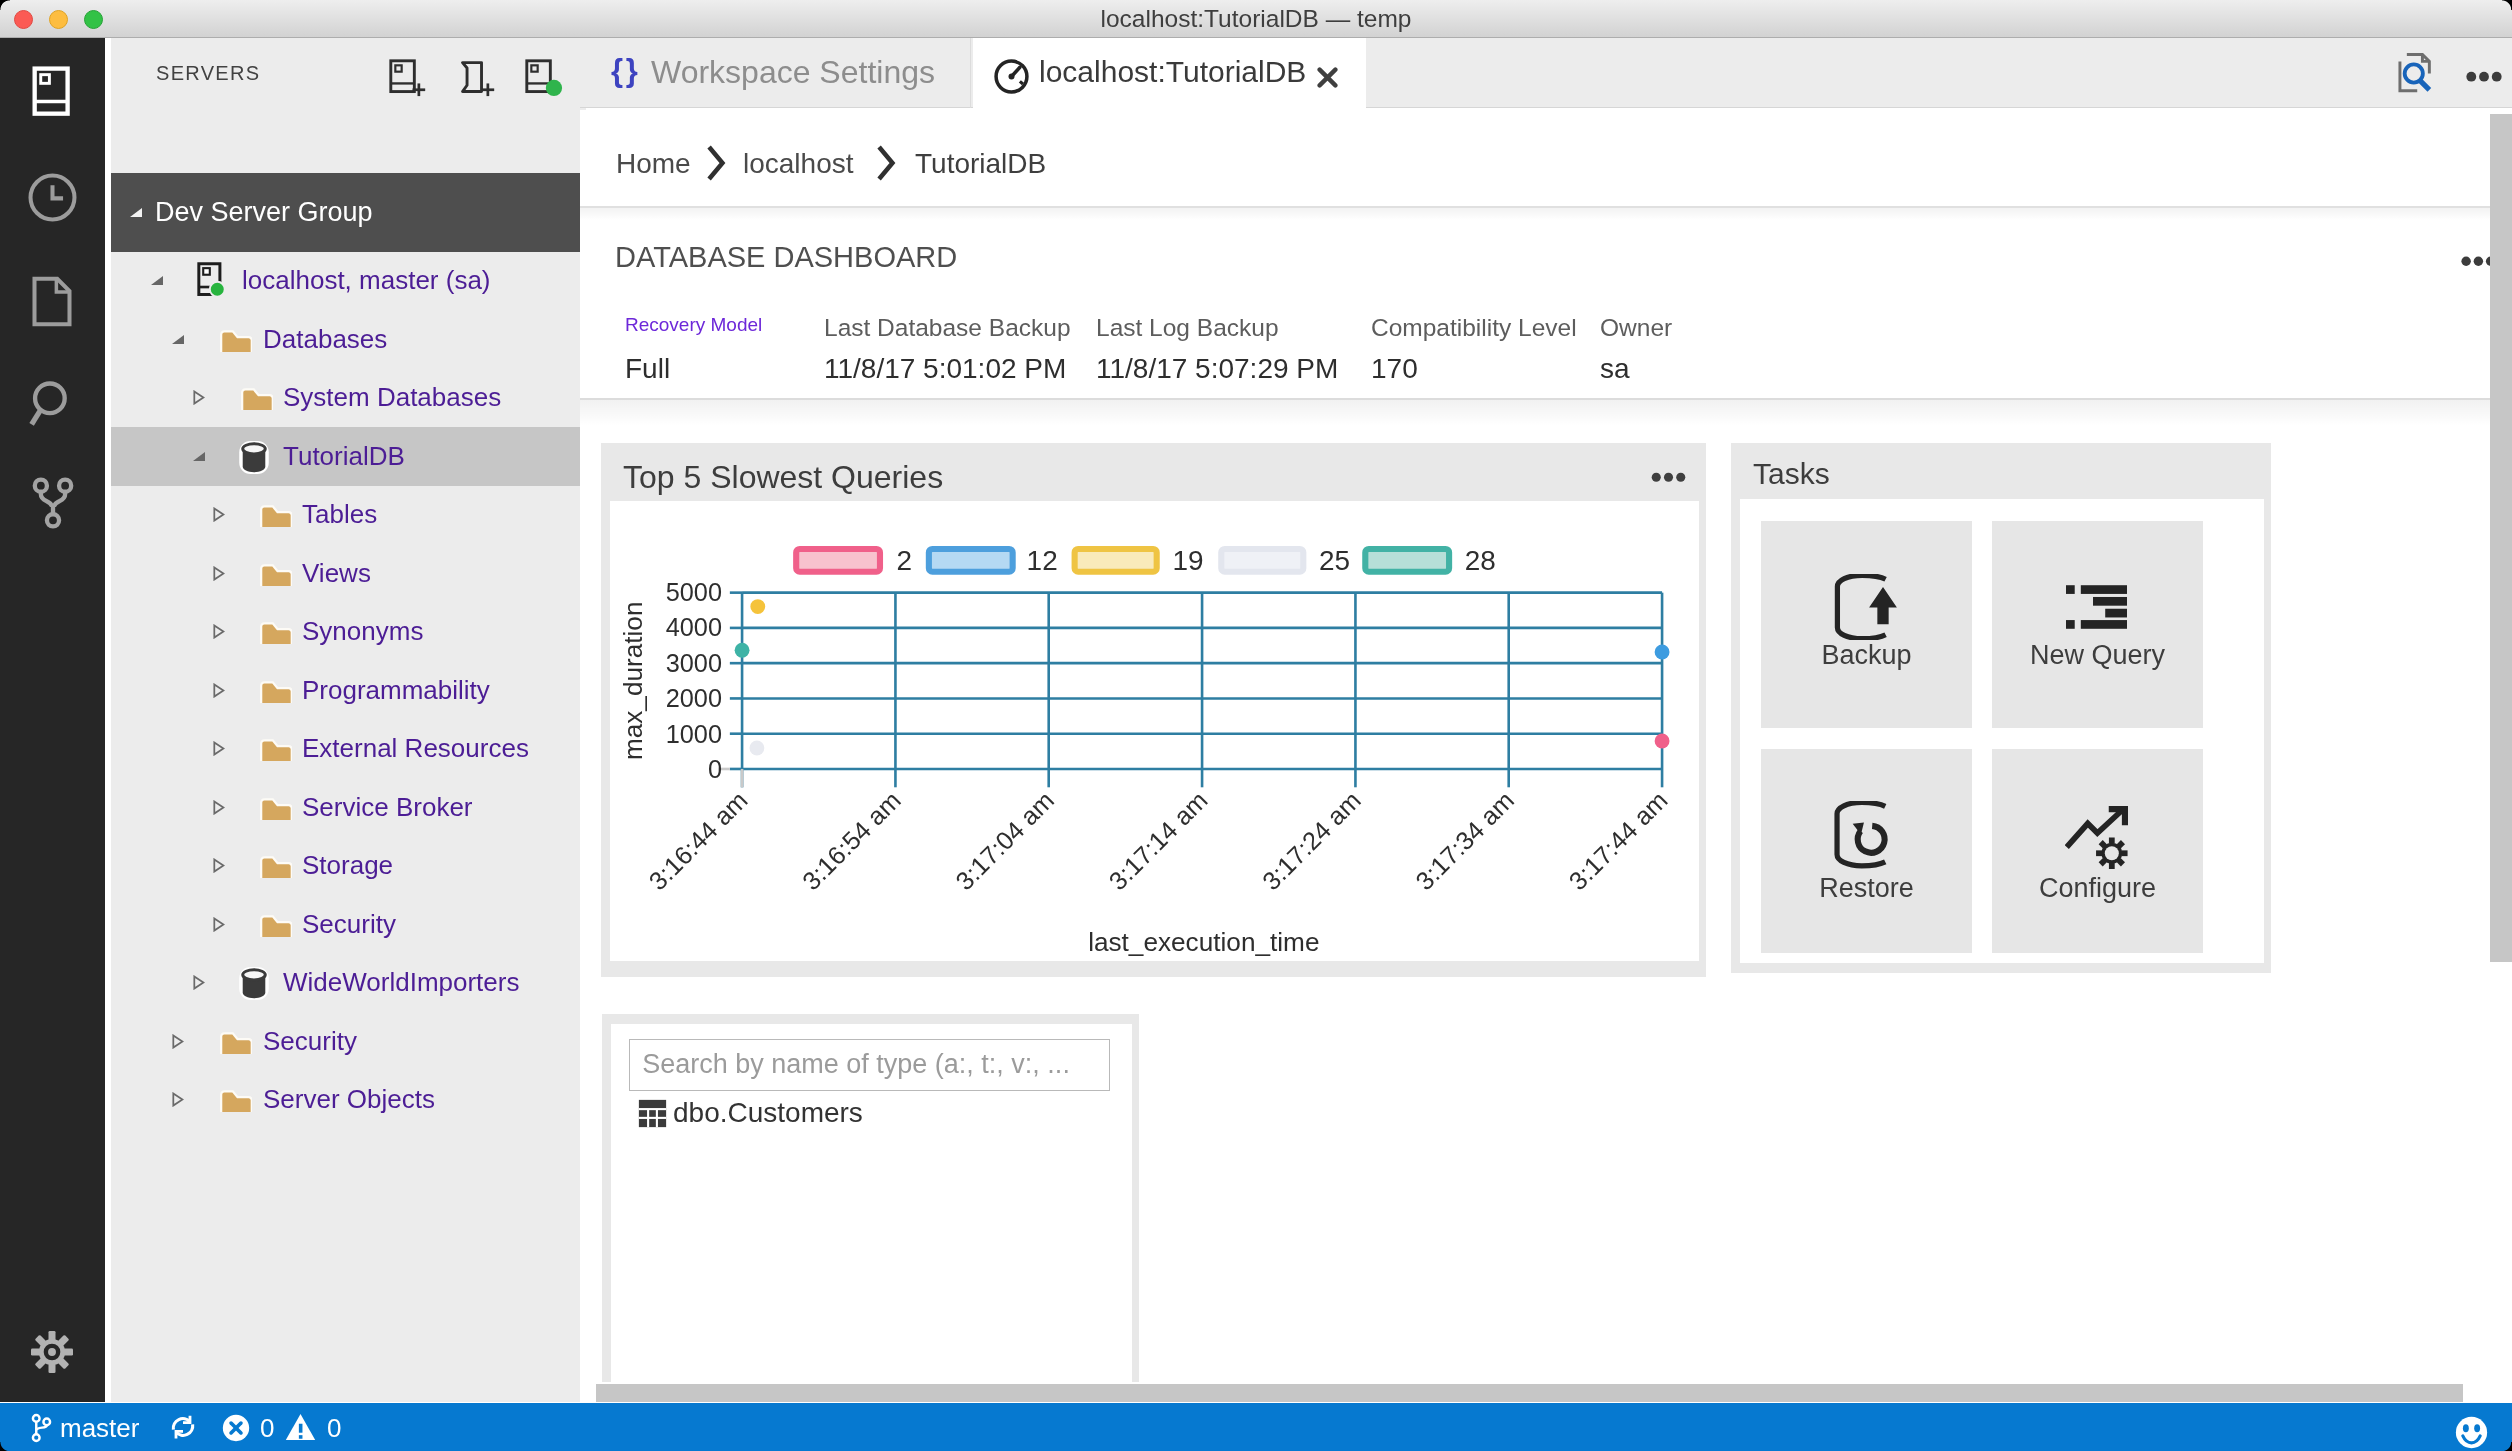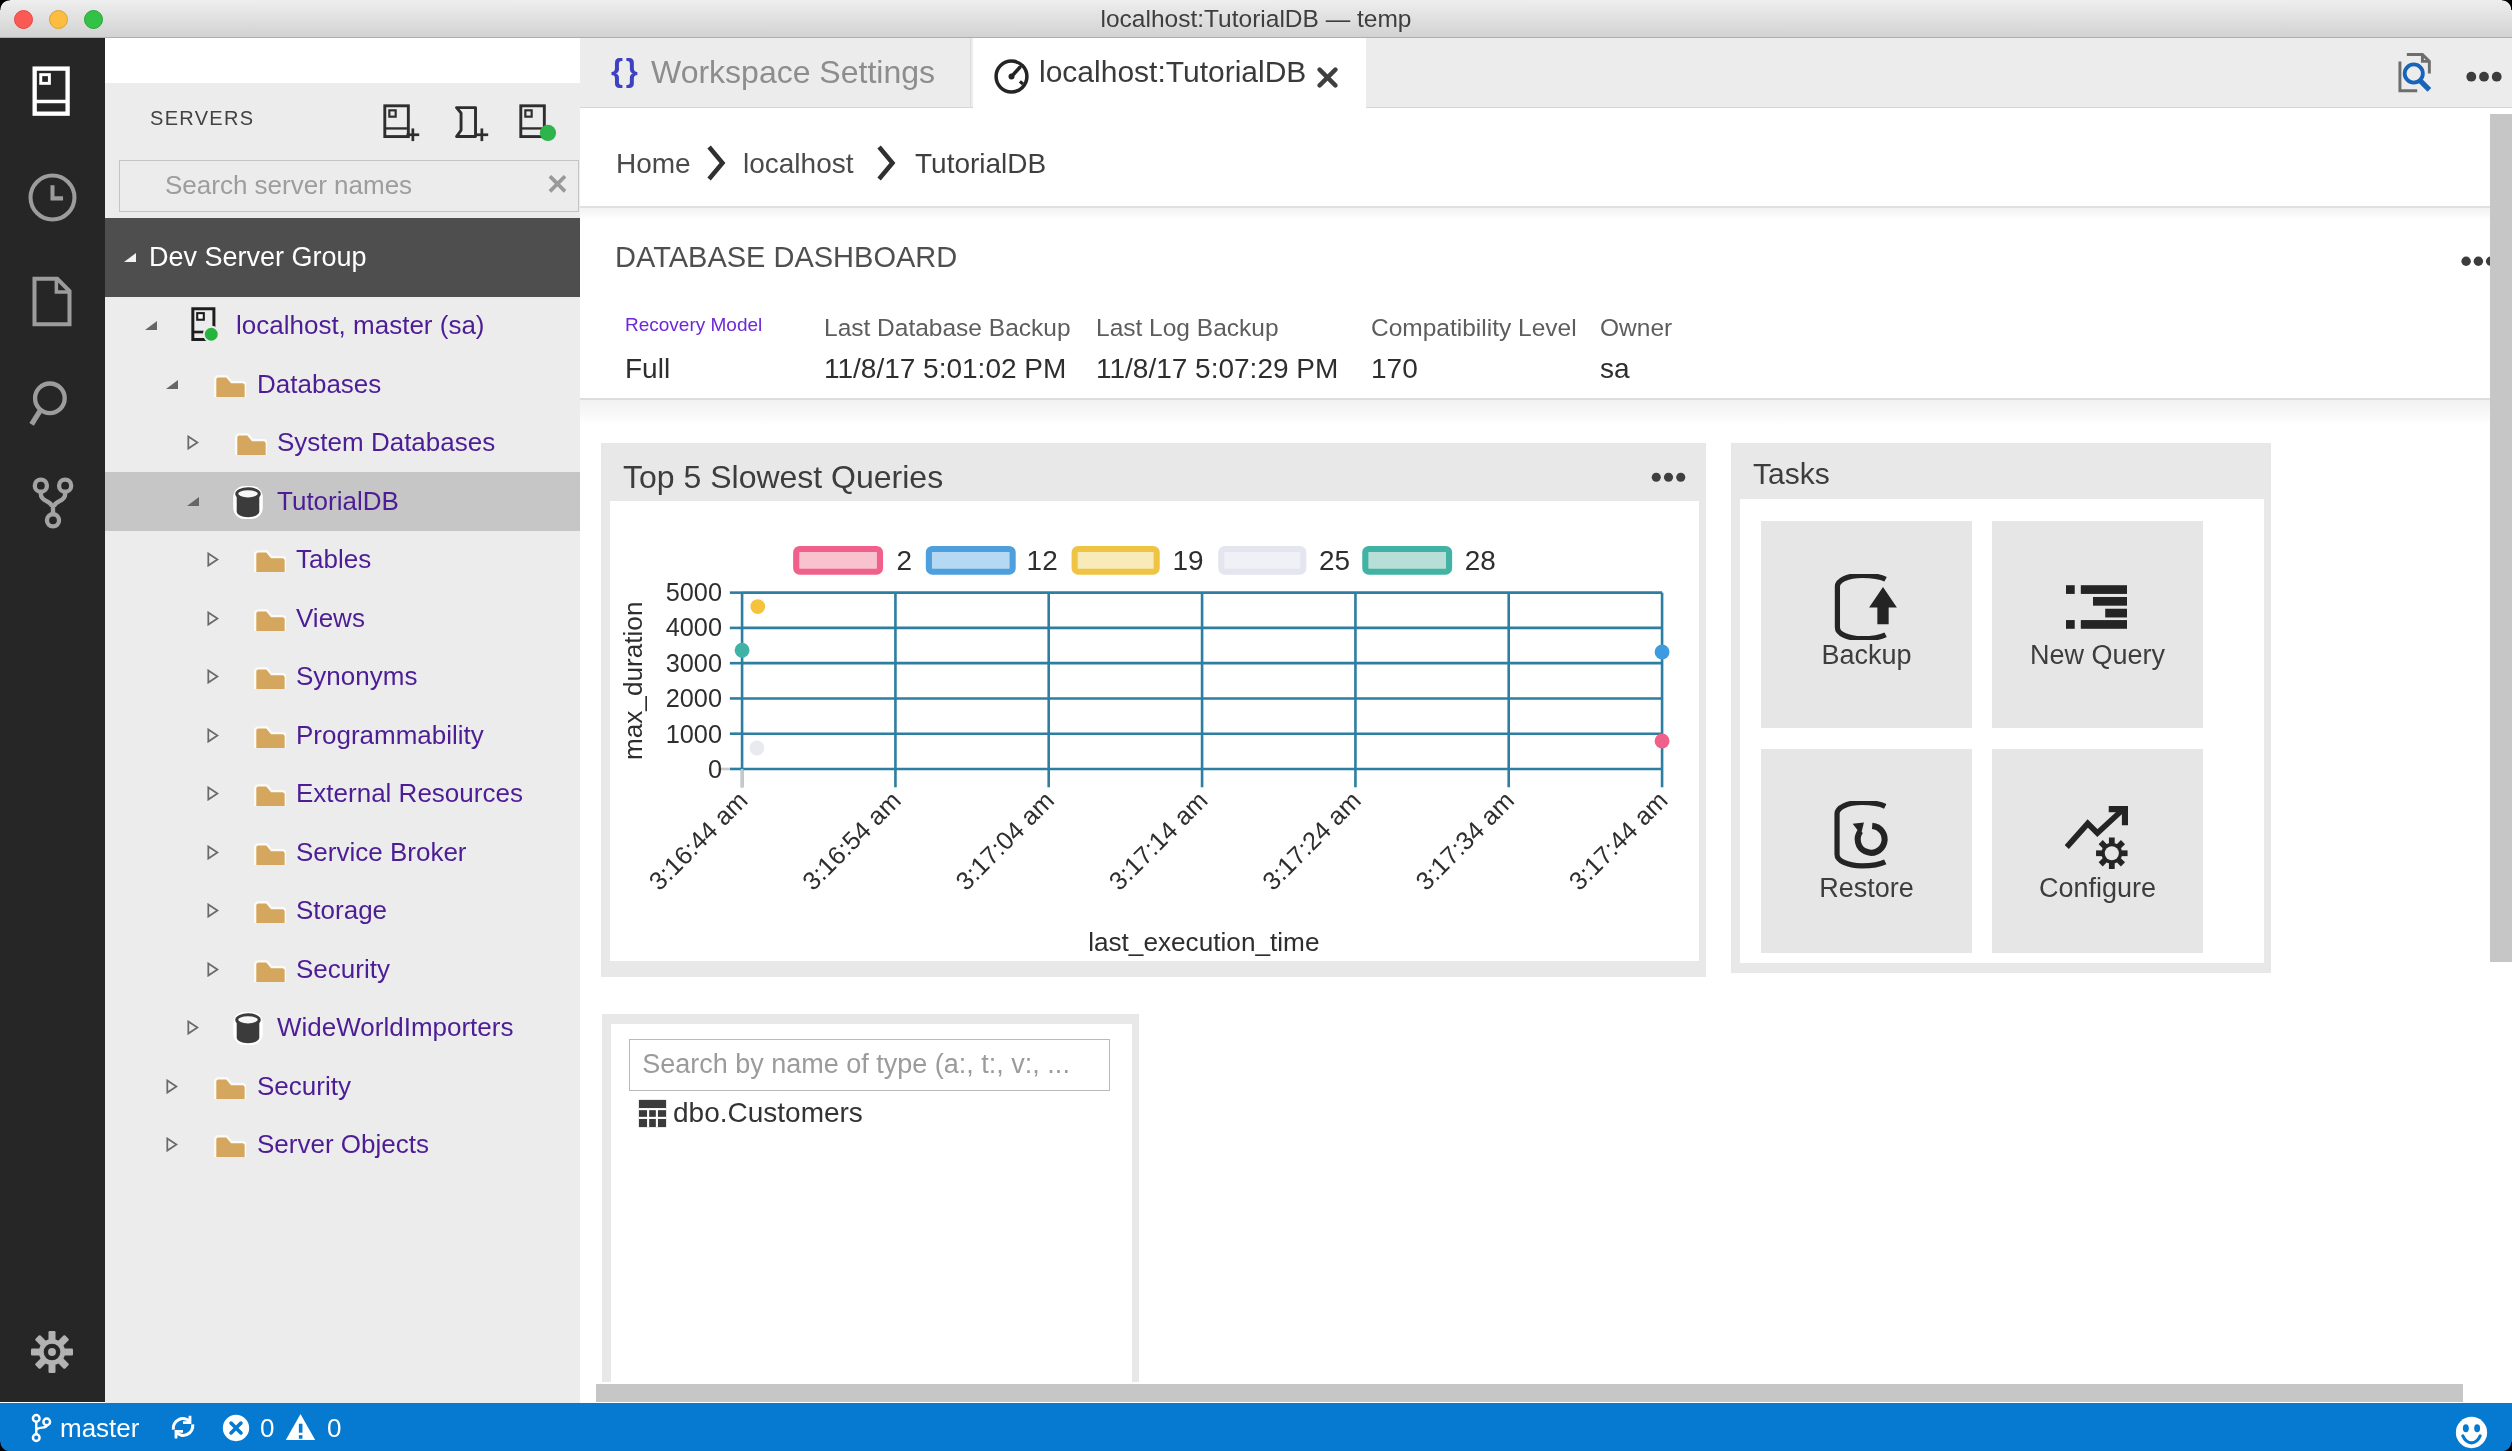--- a/index.html
+++ b/index.html
@@ -12,21 +12,21 @@
   #titlebar { left:0; top:0; width:2512px; height:38px;
     background:linear-gradient(#eeeeee,#d2d2d2); border-bottom:1.7px solid #adadad; }
   .light { position:absolute; top:9.6px; width:19px; height:19px; border-radius:50%; }
   #title-text { position:absolute; top:0; left:0; width:2512px; height:37px; text-align:center;
     font-size:24.5px; line-height:38px; color:#3e3e3e; }
 
   
   #activitybar { left:0; top:38px; width:105px; height:1364px; background:#262626; }
 
   
-  #sidebar { left:105px; top:38px; width:475px; height:1364px; background:#ececec;margin-top:45px; }
+  #sidebar { left:111px; top:38px; width:475px; height:1364px; background:#ececec; }
   #servers-title { position:absolute; left:45px; top:23.6px; font-size:20px; letter-spacing:1.3px; color:#424242; }
   #sb-search { position:absolute; left:14px; top:77px; width:460px; height:52px; background:transparent;
     border:1.7px solid #c4c4c4; font-size:26px; color:#9d9d9d; line-height:48px; padding-left:45px; }
   #sb-search .x { position:absolute; right:8.7px; top:0; color:#999; font-size:28px; font-weight:bold; }
   #group-header { position:absolute; left:0; top:135px; width:475px; height:79px; background:#4e4e4e;
     color:#fff; font-size:27px; line-height:79px; }
   .row { position:absolute; left:0; width:475px; height:59px; font-size:26px; color:#4c1d95; line-height:59px; }
   .row .lbl { position:absolute; top:0; }
   .row svg { position:absolute; }
   .tw-open { position:absolute; width:0; height:0;
@@ -100,21 +100,20 @@
           <rect x="20" y="37" width="8" height="11" rx="1.5" transform="rotate(45 24 24)"></rect>
           <rect x="0" y="20" width="11" height="8" rx="1.5" transform="rotate(45 24 24)"></rect>
           <rect x="37" y="20" width="11" height="8" rx="1.5" transform="rotate(45 24 24)"></rect>
         </g>
         <circle cx="24" cy="24" r="9.5" fill="#262626"></circle>
         <circle cx="24" cy="24" r="4.5" fill="#b2b2b2"></circle>
       </svg>
   </div>
   <div class="abs" id="sidebar">
     <div id="servers-title">SERVERS</div>
-    <div id="sb-search">Search server names<span class="x">✕</span></div>
     <svg style="position:absolute; left:278px; top:21px;" width="38" height="38" viewBox="0 0 42 42">
         <rect x="2" y="2" width="26" height="34" fill="none" stroke="#2e2e2e" stroke-width="3.2"></rect>
         <rect x="7" y="7" width="7" height="7" fill="none" stroke="#2e2e2e" stroke-width="2.4"></rect>
         <line x1="2" y1="27" x2="28" y2="27" stroke="#2e2e2e" stroke-width="2.6"></line>
         <g stroke="#2e2e2e" stroke-width="3">
           <line x1="33" y1="27" x2="33" y2="41"></line>
           <line x1="26" y1="34" x2="40" y2="34"></line>
         </g>
       </svg>
     <svg style="position:absolute; left:347px; top:21px;" width="38" height="38" viewBox="0 0 42 42">

